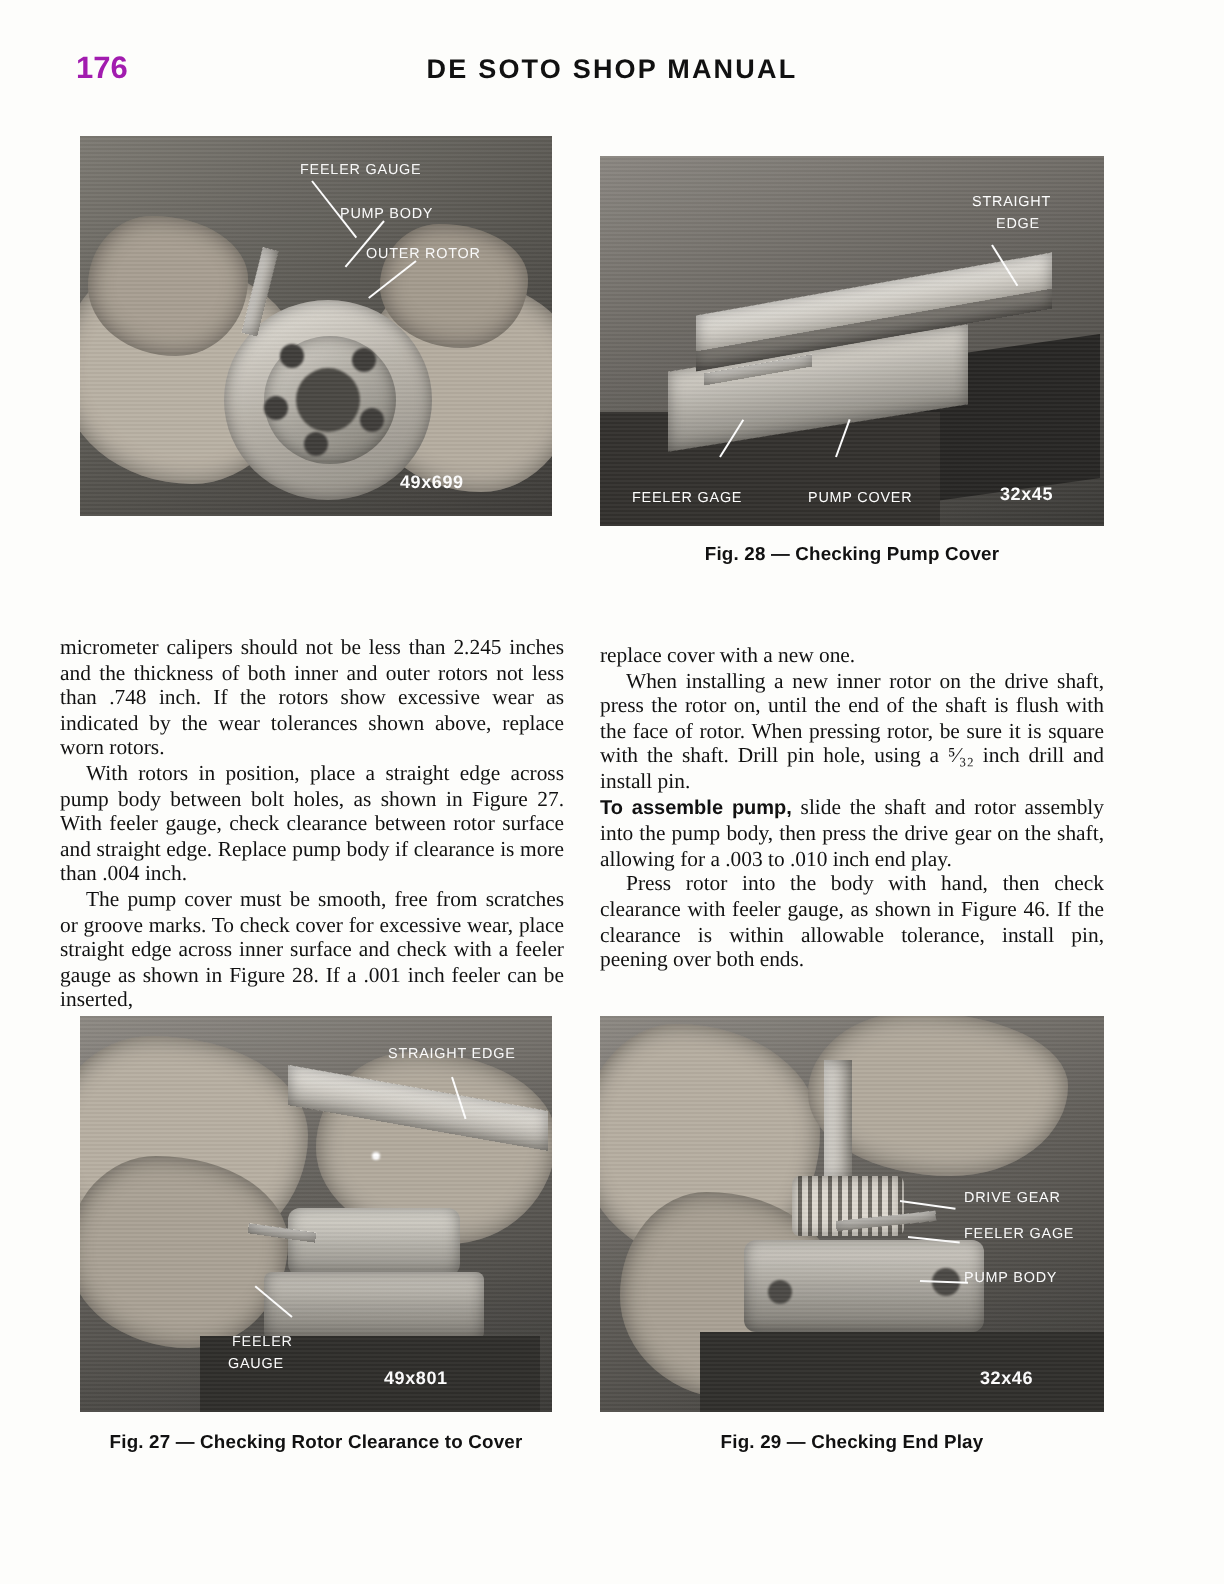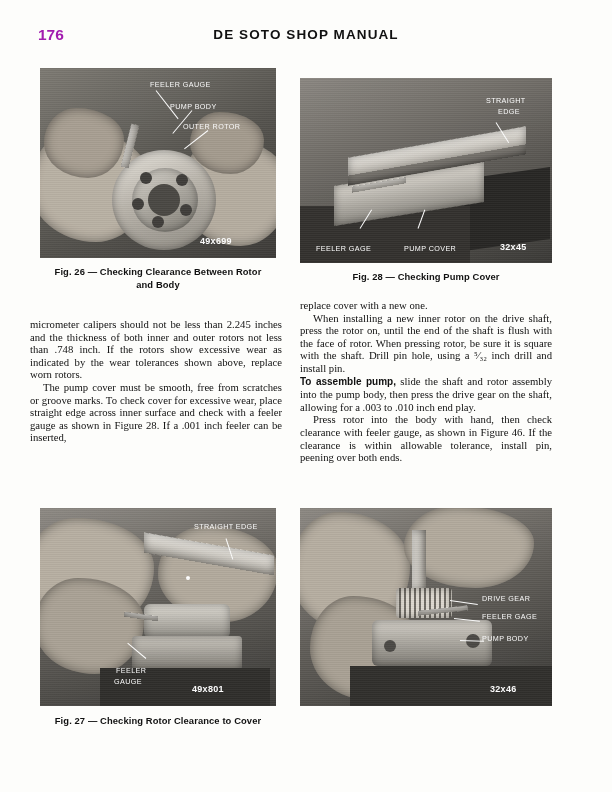--- a/index.html
+++ b/index.html
@@ -186,24 +186,20 @@
       <div class="leader" style="left:152px; top:42px; width:30px; transform:rotate(130deg);"></div>
       <div class="leader" style="left:168px; top:62px; width:30px; transform:rotate(142deg);"></div>
 
       <span class="lbl" style="left:110px; top:12px;">FEELER GAUGE</span>
       <span class="lbl" style="left:130px; top:34px;">PUMP BODY</span>
       <span class="lbl" style="left:143px; top:54px;">OUTER ROTOR</span>
 
       <span class="code" style="left:160px; top:168px;">49x699</span>
       <div class="grain"></div>
     </div>
-    <div class="caption" style="margin-top:7px;">
-      <div>Fig. 26 — Checking Clearance Between Rotor</div>
-      <div>and Body</div>
-    </div>
   </div>
 
   <div class="fig" style="left:300px; top:78px; width:252px;">
     <div class="photo" style="width:252px; height:185px;">
       <div class="dark-bg" style="left:0;top:0;width:252px;height:185px;background:linear-gradient(160deg,#8b8781 0%,#625f5a 50%,#3a3936 100%);"></div>
 
       <div class="dark-bg" style="left:150px; top:96px; width:100px; height:72px; background:#272624; transform:skewY(-8deg);"></div>
       <div class="dark-bg" style="left:0; top:128px; width:170px; height:58px; background:#33312e;"></div>
 
       <div class="metal" style="left:34px; top:96px; width:150px; height:40px; transform:skewY(-9deg); background:linear-gradient(180deg,#d9d5cd,#8d8a83);"></div>
@@ -224,24 +220,25 @@
       <span class="code" style="left:200px; top:164px;">32x45</span>
       <div class="grain"></div>
     </div>
     <div class="caption" style="margin-top:7px;">
       <div>Fig. 28 — Checking Pump Cover</div>
     </div>
   </div>
 
   <div class="col" style="left:30px; top:318px;">
     <p class="noindent">micrometer calipers should not be less than 2.245 inches and the thickness of both inner and outer rotors not less than .748 inch. If the rotors show excessive wear as indicated by the wear tolerances shown above, replace worn rotors.</p>
+    <p>With rotors in position, place a straight edge across pump body between bolt holes, as shown in Figure 27. With feeler gauge, check clearance between rotor surface and straight edge. Replace pump body if clearance is more than .004 inch.</p>
     <p>The pump cover must be smooth, free from scratches or groove marks. To check cover for excessive wear, place straight edge across inner surface and check with a feeler gauge as shown in Figure 28. If a .001 inch feeler can be inserted,</p>
   </div>
 
-  <div class="col" style="left:300px; top:299px;">
+  <div class="col" style="left:300px; top:322px;">
     <p class="noindent">replace cover with a new one.</p>
     <p>When installing a new inner rotor on the drive shaft, press the rotor on, until the end of the shaft is flush with the face of rotor. When pressing rotor, be sure it is square with the shaft. Drill pin hole, using a ⁵⁄₃₂ inch drill and install pin.</p>
     <p class="noindent"><b>To assemble pump,</b><span> slide the shaft and rotor assembly into the pump body, then press the drive gear on the shaft, allowing for a .003 to .010 inch end play.</span></p>
     <p>Press rotor into the body with hand, then check clearance with feeler gauge, as shown in Figure 46. If the clearance is within allowable tolerance, install pin, peening over both ends.</p>
   </div>
 
   <div class="fig" style="left:40px; top:508px; width:236px;">
     <div class="photo" style="width:236px; height:198px;">
       <div class="dark-bg" style="left:0;top:0;width:236px;height:198px;background:linear-gradient(165deg,#8e8a84 0%,#63605b 45%,#3b3a37 100%);"></div>
 
@@ -294,15 +291,18 @@
       <div class="leader" style="left:150px; top:92px; width:28px; transform:rotate(8deg);"></div>
       <div class="leader" style="left:154px; top:110px; width:26px; transform:rotate(6deg);"></div>
       <div class="leader" style="left:160px; top:132px; width:24px; transform:rotate(2deg);"></div>
 
       <span class="lbl" style="left:182px; top:86px;">DRIVE GEAR</span>
       <span class="lbl" style="left:182px; top:104px;">FEELER GAGE</span>
       <span class="lbl" style="left:182px; top:126px;">PUMP BODY</span>
       <span class="code" style="left:190px; top:176px;">32x46</span>
       <div class="grain"></div>
     </div>
+    <div class="caption" style="margin-top:8px;">
+      <div>Fig. 29 —  Checking End Play</div>
+    </div>
   </div>
 
 </div>
 
 </body></html>

